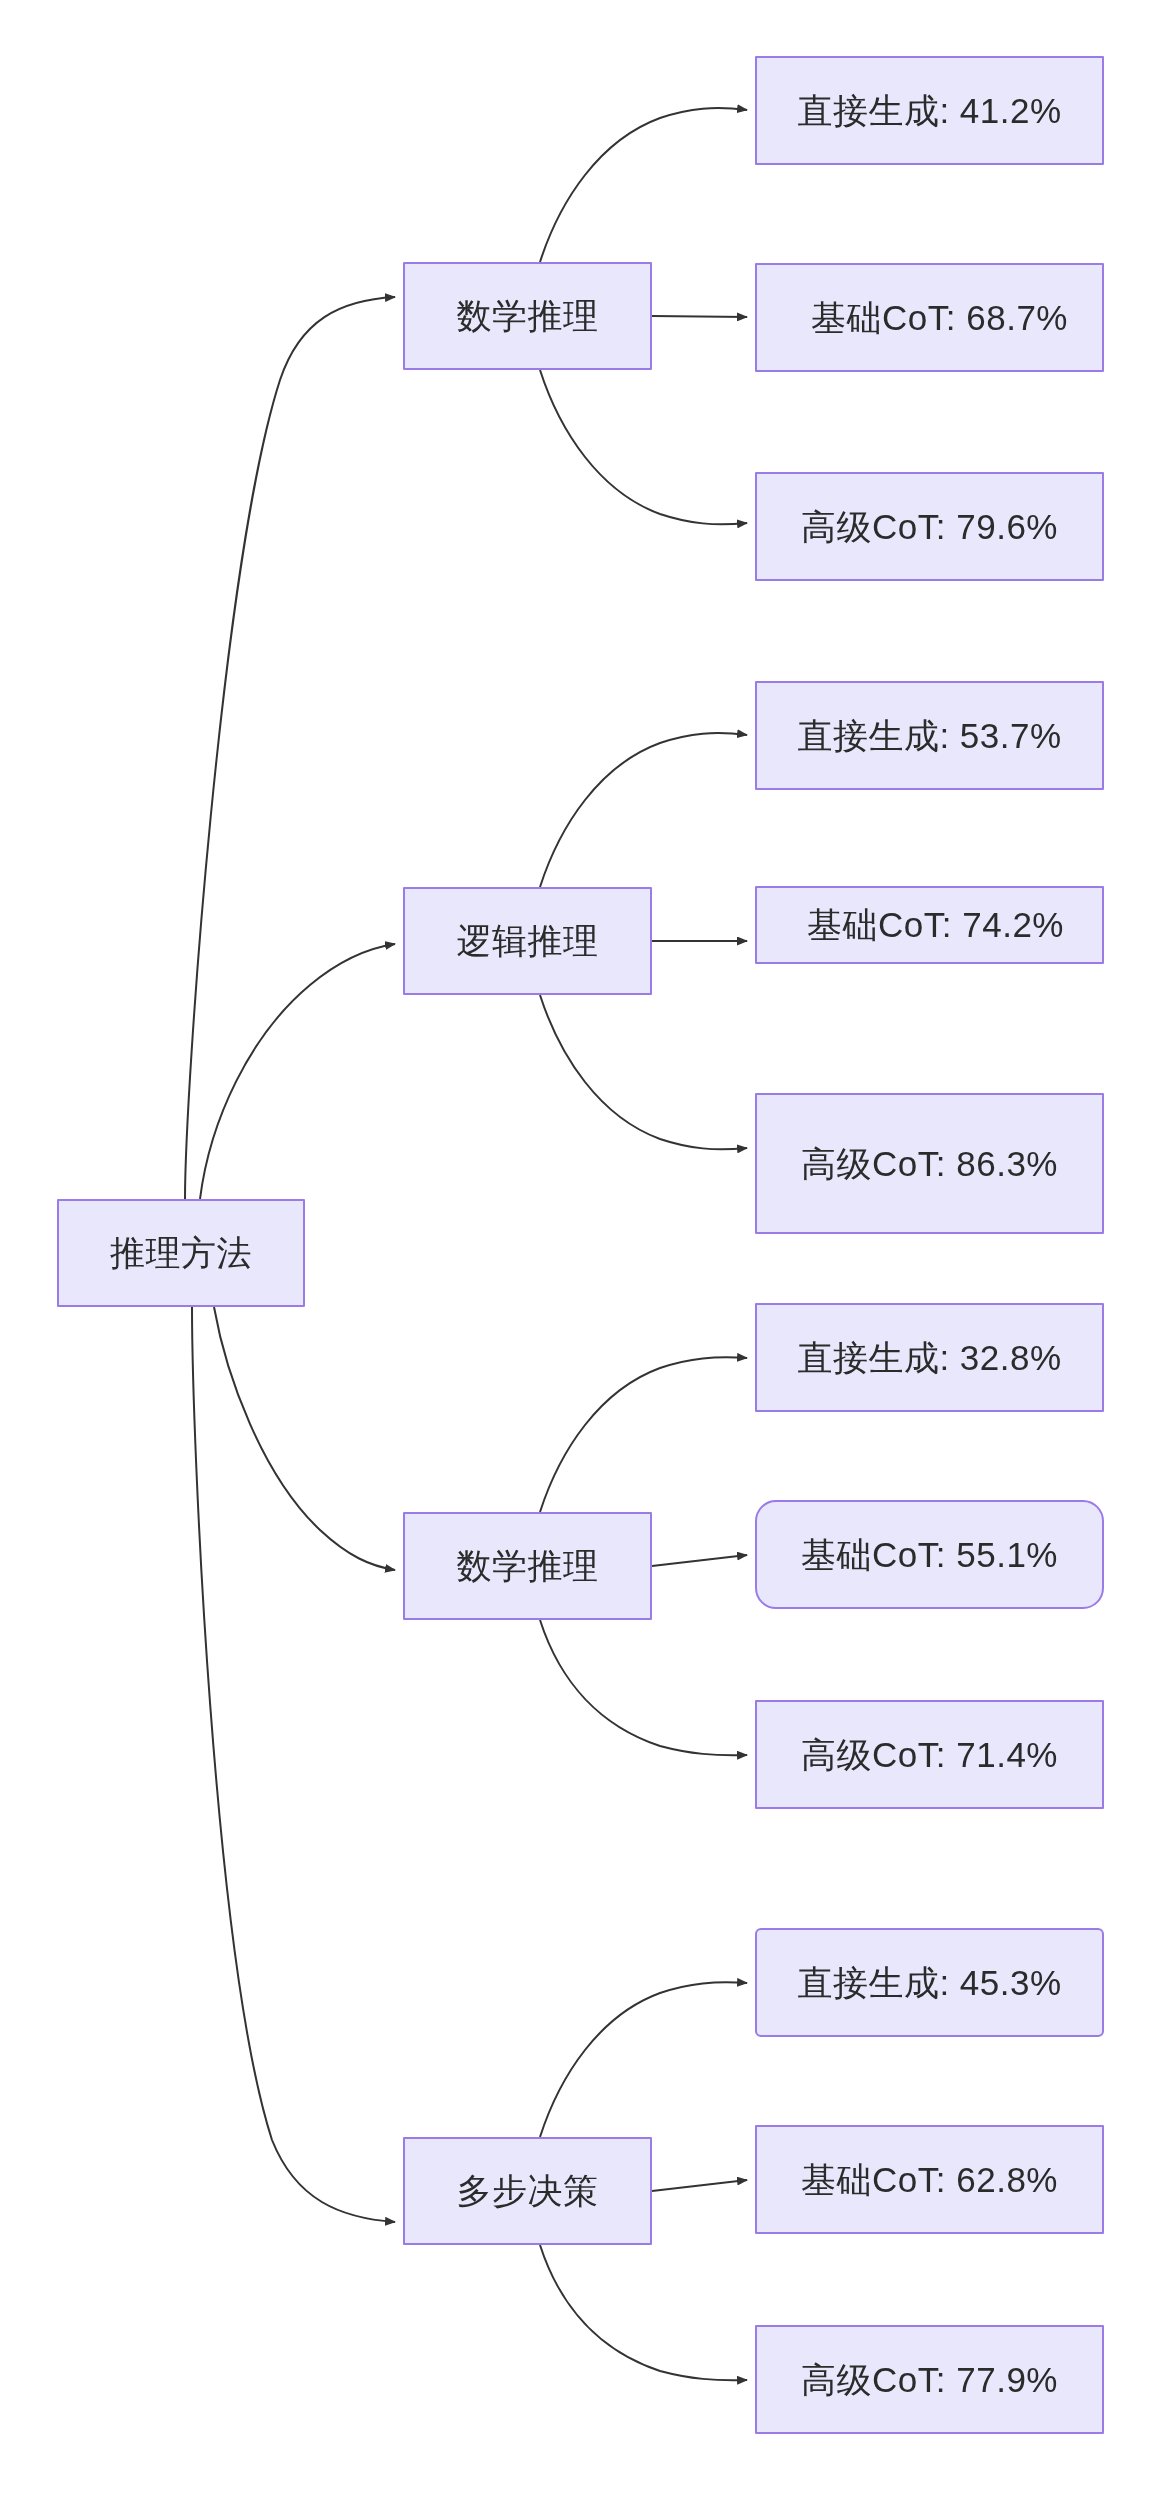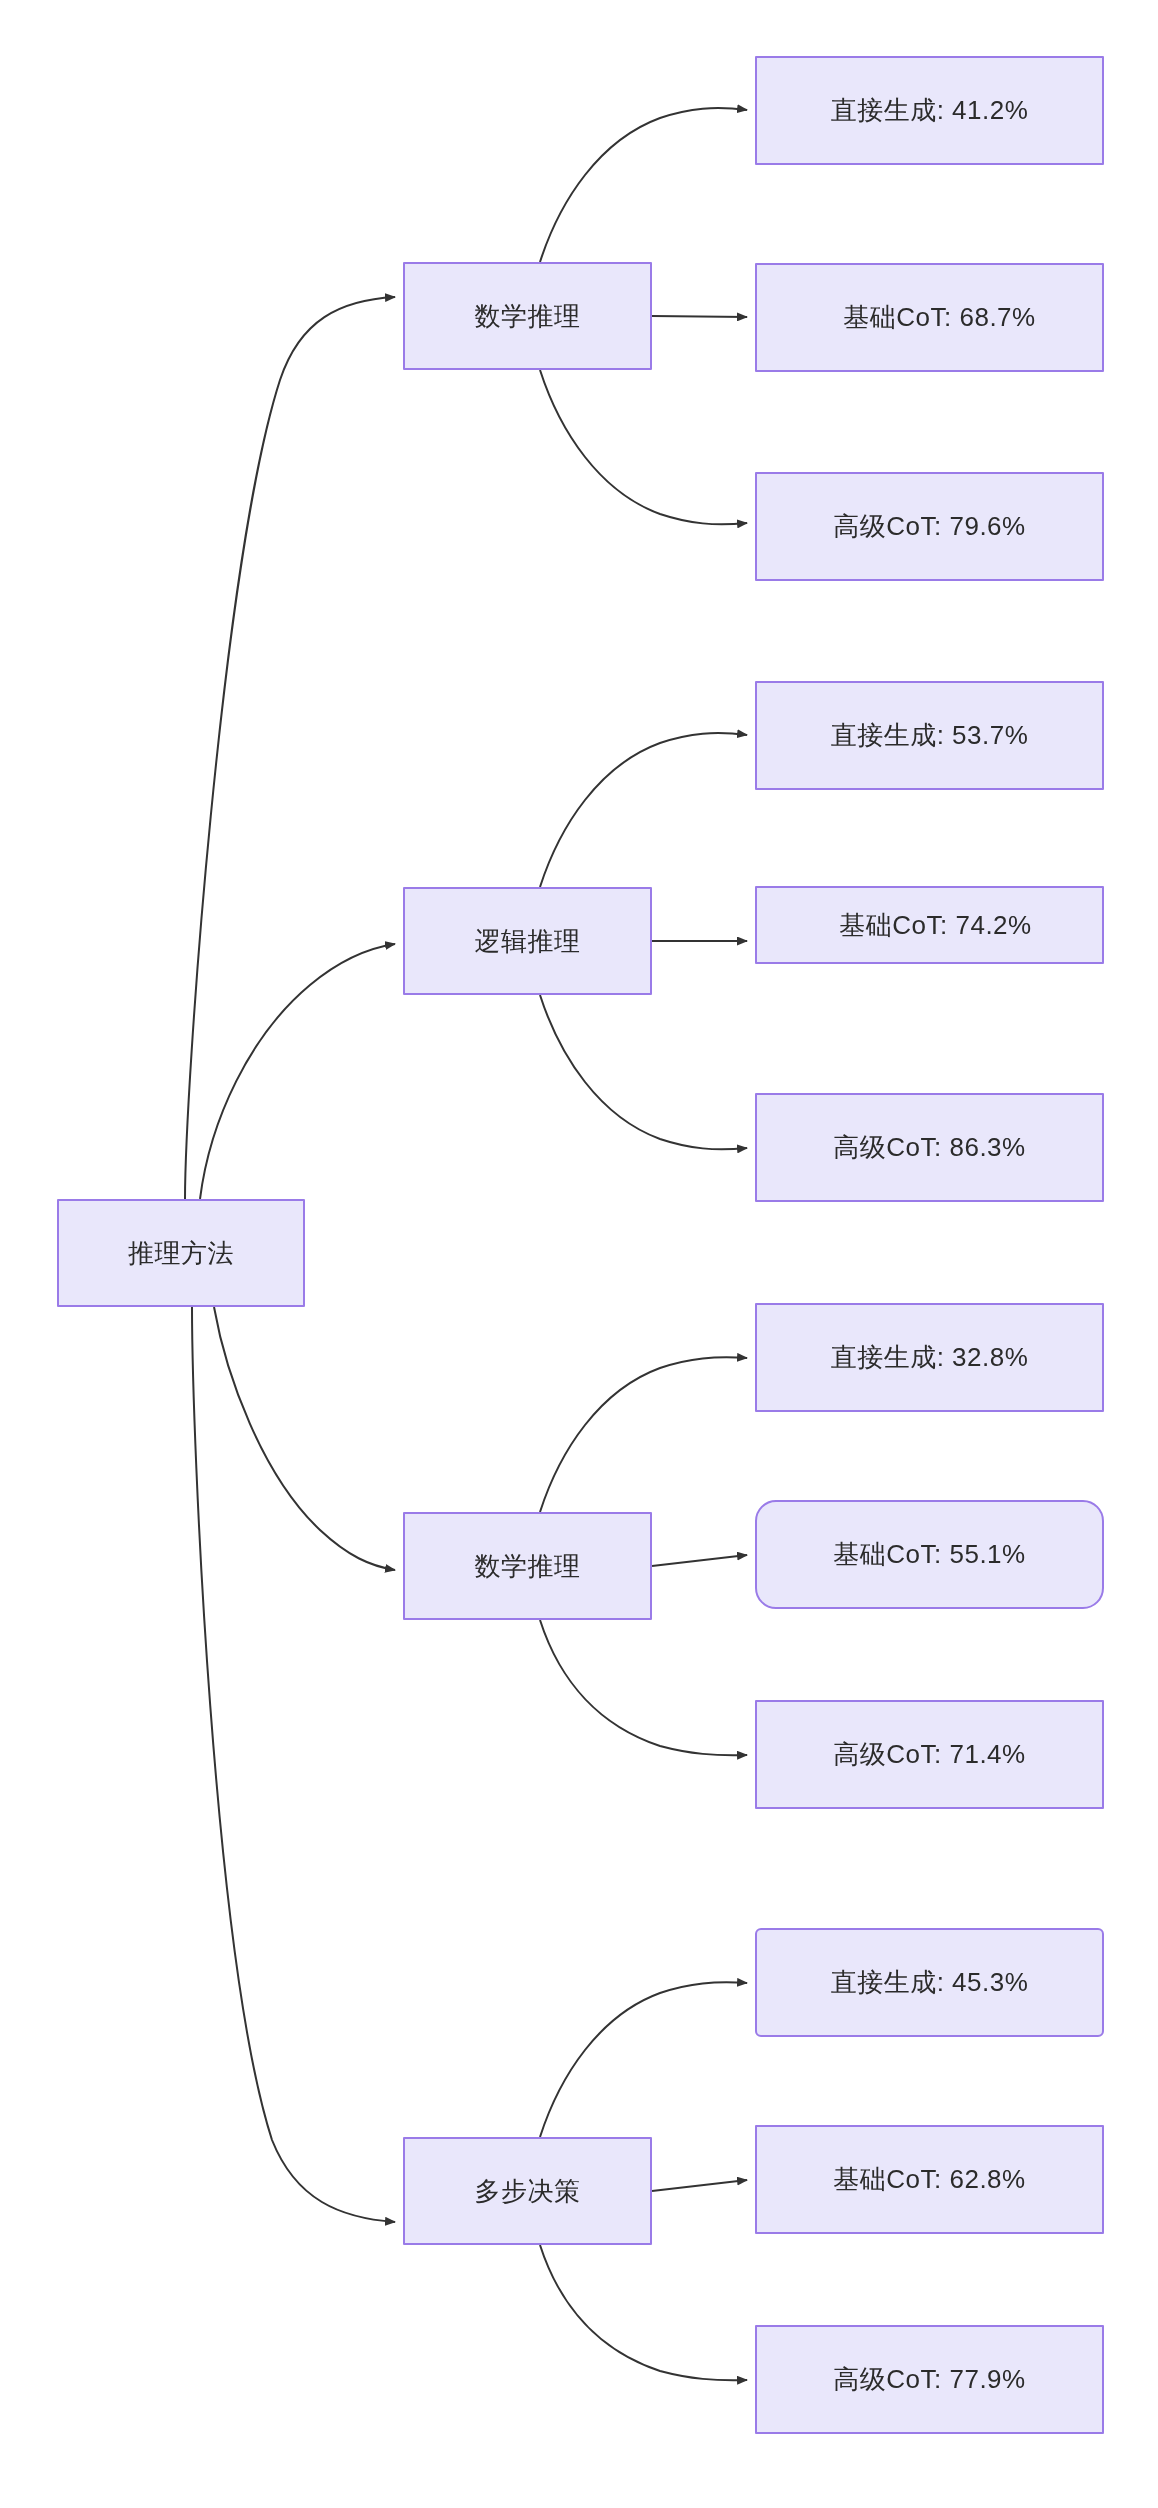--- a/index.html
+++ b/index.html
@@ -31,21 +31,21 @@
     position: absolute;
     box-sizing: border-box;
     background: #e9e7fb;
     border: 2px solid #9a7be8;
     border-radius: 1px;
     display: flex;
     align-items: center;
     justify-content: center;
     text-align: center;
     color: #2b2b2b;
-    font-size: 26px;
+    font-size: 35px;
     line-height: 1.25;
     letter-spacing: 0.5px;
     white-space: nowrap;
   }
   .node-root   { width: 248px; height: 108px; }
   .node-branch { width: 249px; height: 108px; }
   .node-leaf   { width: 349px; height: 109px; }
   .node-label {
     display: block;
     pointer-events: none;
@@ -100,21 +100,21 @@
       </div>
       <div class="node node-branch" style="left: 403px; top: 887px; width: 249px; height: 108px;">
         <span class="node-label">逻辑推理</span>
       </div>
       <div class="node node-leaf" style="left: 755px; top: 681px; width: 349px; height: 109px;">
         <span class="node-label">直接生成: 53.7%</span>
       </div>
       <div class="node node-leaf" style="left: 755px; top: 886px; width: 349px; height: 78px; padding-left: 12px;">
         <span class="node-label">基础CoT: 74.2%</span>
       </div>
-      <div class="node node-leaf" style="left: 755px; top: 1093px; width: 349px; height: 109px;">
+      <div class="node node-leaf" style="left: 755px; top: 1093px; width: 349px; height: 141px;">
         <span class="node-label">高级CoT: 86.3%</span>
       </div>
       <div class="node node-branch" style="left: 403px; top: 1512px; width: 249px; height: 108px;">
         <span class="node-label">数学推理</span>
       </div>
       <div class="node node-leaf" style="left: 755px; top: 1303px; width: 349px; height: 109px;">
         <span class="node-label">直接生成: 32.8%</span>
       </div>
       <div class="node node-leaf" style="left: 755px; top: 1500px; width: 349px; height: 109px; border-radius: 21px;">
         <span class="node-label">基础CoT: 55.1%</span>

